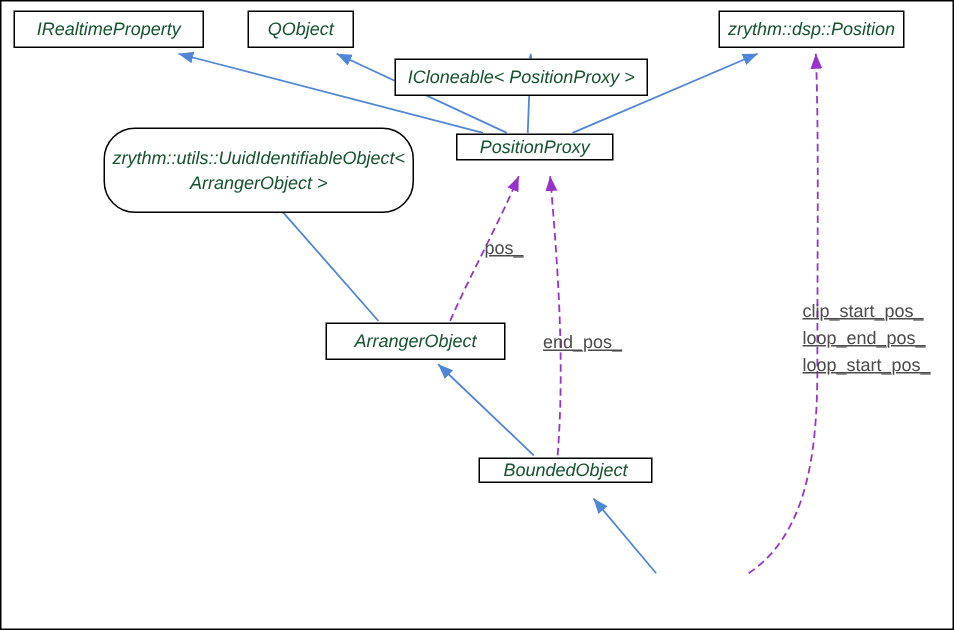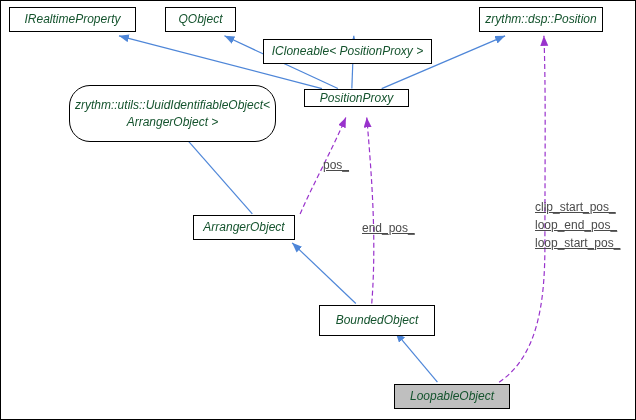--- a/index.html
+++ b/index.html
@@ -93,25 +93,24 @@
   <div class="node" style="left:164px; top:6px; width:71px; height:25px;">QObject</div>
 
   <div class="node" style="left:262px; top:6px; width:169px; height:25px;margin-top:32px;">ICloneable&lt; PositionProxy &gt;</div>
 
   <div class="node" style="left:478px; top:6px; width:124px; height:25px;">zrythm::dsp::Position</div>
 
   <div class="node" style="left:68px; top:84px; width:207px; height:57px;border-radius:21px;">zrythm::utils::UuidIdentifiableObject&lt; ArrangerObject &gt;</div>
 
   <div class="node" style="left:303px; top:88px; width:105px; height:18px;">PositionProxy</div>
 
-  <div class="node" style="left:192px; top:214px; width:102px; height:25px;">ArrangerObject</div>
+  <div class="node" style="left:216px; top:214px; width:120px; height:25px;">ArrangerObject</div>
 
-  <div class="node" style="left:318px; top:304px; width:116px; height:31px;">BoundedObject</div>
+  <div class="node" style="left:318px; top:304px; width:116px; height:17px;">BoundedObject</div>
 
-  <div class="node highlight" style="left:393px; top:383px; width:116px; height:25px;">LoopableObject</div>
 
   <div class="edge-label" style="left:322px; top:155px;">pos_</div>
 
   <div class="edge-label" style="left:361px; top:218px;">end_pos_</div>
 
   <div class="edge-label" style="left:534px; top:197px;">clip_start_pos_
 loop_end_pos_
 loop_start_pos_</div>
 
 </div>

